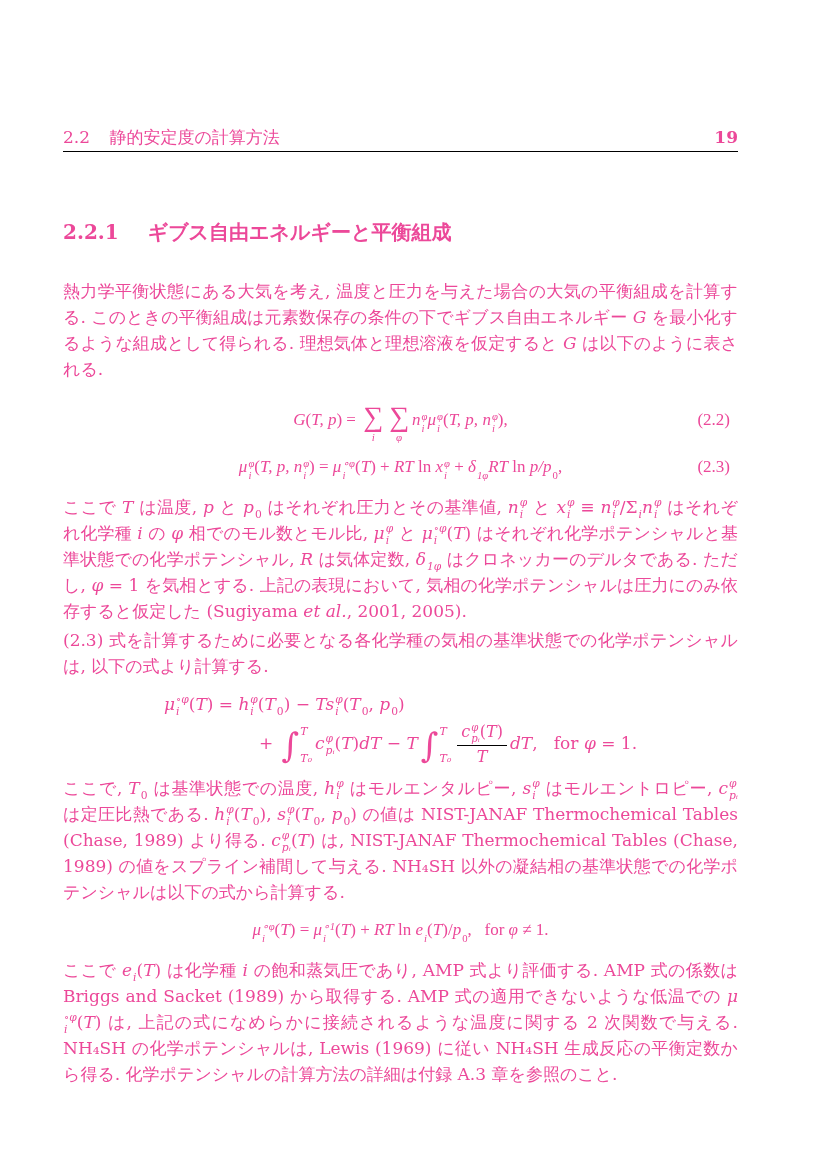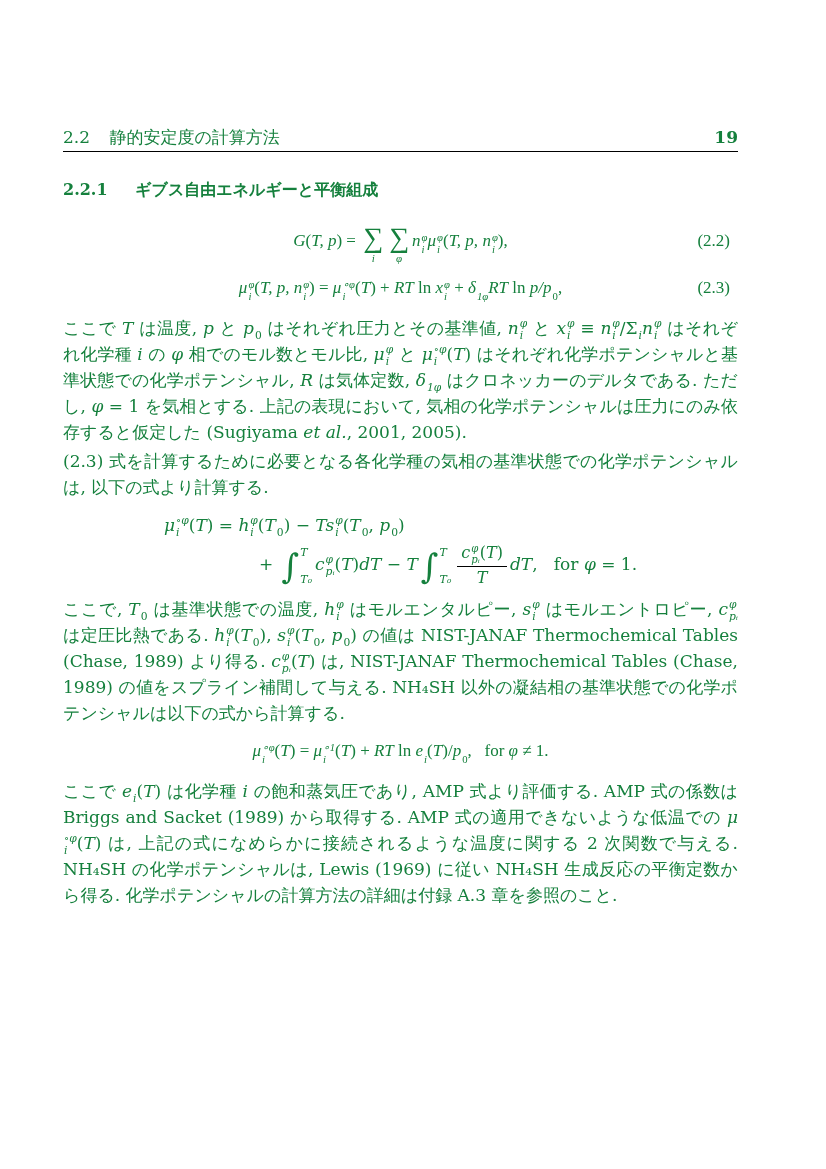--- a/index.html
+++ b/index.html
@@ -1,27 +1,27 @@
 <!DOCTYPE html>
 <html><head>
 <meta charset="utf-8">
 <style>
   html,body{margin:0;padding:0;background:#fff;}
-  .page{position:relative;width:826px;height:1169px;background:#ffffff;overflow:hidden;color:#15803d;}
+  .page{position:relative;width:826px;height:1169px;background:#ffffff;overflow:hidden;color:#ec4899;}
   .content{position:absolute;left:63px;top:0;width:675px;}
 
   
   .runhead{display:flex;justify-content:space-between;align-items:baseline;
     padding-top:82px;padding-bottom:4px;border-bottom:1.5px solid #000;
     font-family:"DejaVu Serif",serif;font-size:17px;line-height:19px;}
   .rh-num{margin-right:14px;}
   .pageno{font-weight:bold;margin-top:46px;}
 
   
-  .sec{margin-top:24px;font-weight:bold;font-size:16px;line-height:27px;
+  .sec{margin-top:67px;font-weight:bold;font-size:20px;line-height:27px;
     font-family:"DejaVu Sans",sans-serif;}
   .secnum{font-family:"DejaVu Serif",serif;margin-right:22px;}
 
   
   .para{margin:0;font-family:"DejaVu Serif",serif;font-size:17px;line-height:26px;
     text-align:justify;text-justify:inter-ideograph;}
   .p1{margin-top:32px;}
   .p2{margin-top:10px;}
   .p3{margin-top:3px;}
   .p4{margin-top:8px;}
@@ -74,20 +74,21 @@
         <span class="rh-title">静的安定度の計算方法</span>
       </span>
       <span class="pageno">19</span>
     </div>
 
     <div class="sec">
       <span class="secnum">2.2.1</span>
       <span class="sectitle">ギブス自由エネルギーと平衡組成</span>
     </div>
 
+    <p class="para p1"><span class="tx">熱力学平衡状態にある大気を考え, 温度と圧力を与えた場合の大気の平衡組成を計算する. このときの平衡組成は元素数保存の条件の下でギブス自由エネルギー </span><span class="mi">G</span><span class="tx"> を最小化するような組成として得られる. 理想気体と理想溶液を仮定すると </span><span class="mi">G</span><span class="tx"> は以下のように表される.</span></p>
 
     <div class="eqrow eq22">
       <span class="eqbody"><span class="mi">G</span><span class="mr">(</span><span class="mi">T, p</span><span class="mr">) = </span><span class="bigop">
             <span class="op">∑</span>
             <span class="below">i</span>
           </span><span class="bigop">
             <span class="op">∑</span>
             <span class="below">φ</span>
           </span><span class="mss"><span class="mi">n</span><span class="scr">
               <span class="scr-t">φ</span>

